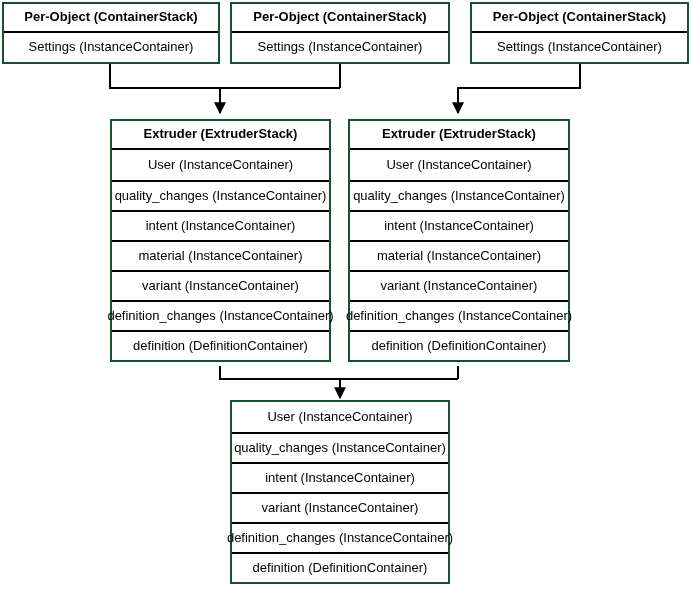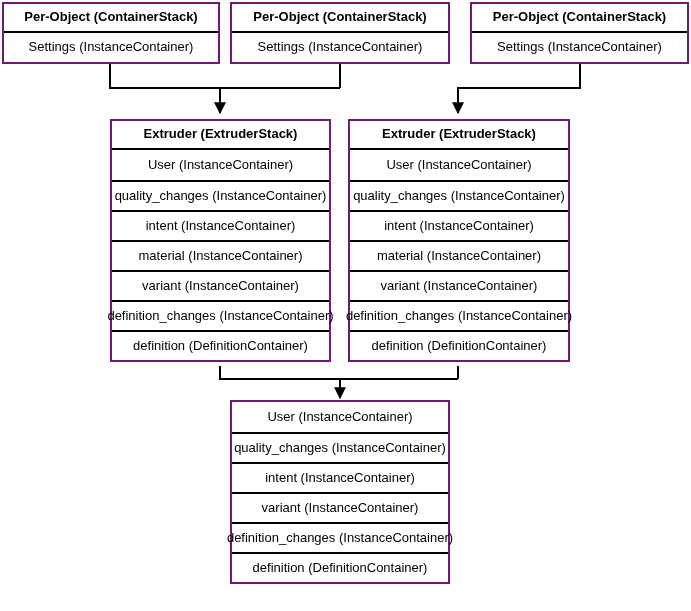--- a/index.html
+++ b/index.html
@@ -19,21 +19,21 @@
     position: absolute;
     left: 0;
     top: 0;
     width: 691px;
     height: 611px;
     pointer-events: none;
   }
   .stack {
     position: absolute;
     box-sizing: border-box;
-    border: 2px solid #701a75;
+    border: 2px solid #14532d;
     background: #bef264;
   }
   .row {
     box-sizing: border-box;
     display: flex;
     align-items: center;
     justify-content: center;
     text-align: center;
     color: #000000;
     font-size: 13px;

